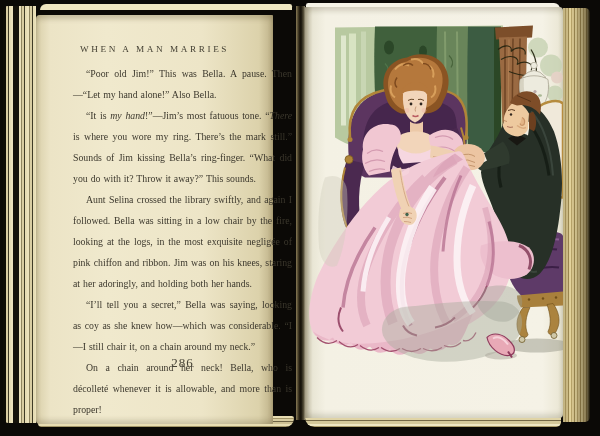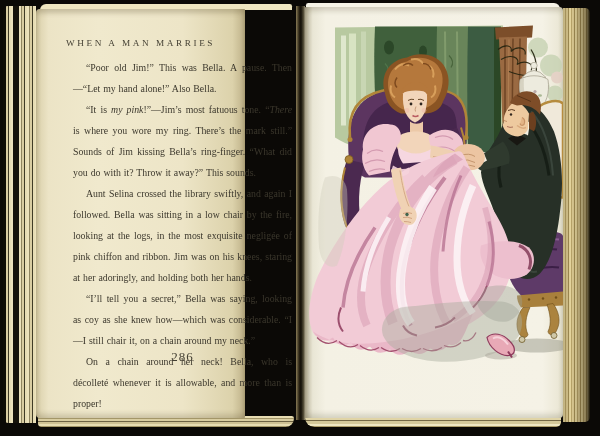--- a/index.html
+++ b/index.html
@@ -17,21 +17,21 @@
       linear-gradient(90deg,rgba(70,58,28,.25),rgba(0,0,0,0) 30%,rgba(44,35,15,.45) 85%,#1a1508),
       repeating-linear-gradient(90deg,#e6d69e 0 2px,#b7a369 2px 3px,#dcca92 3px 5px,#a08c54 5px 6px);}
   .gutter{position:absolute;left:296px;top:6px;width:9px;height:414px;
     background:linear-gradient(90deg,#8a7c56,#2a2314 35%,#120e06 55%,#57503a 85%,#9a927a);}
   .lip-top-left{position:absolute;left:40px;top:4px;width:252px;height:6px;background:#efe6c0;border-radius:8px 3px 0 0;}
   .lip-top-right{position:absolute;left:306px;top:3px;width:254px;height:6px;background:#f6f3e6;border-radius:3px 8px 0 0;}
   .lip-bot-left{position:absolute;left:38px;top:416px;width:256px;height:11px;border-radius:4px 4px 14px 6px;
     background:repeating-linear-gradient(180deg,#e8ddb2 0 2px,#a39668 2px 3px,#d9cda0 3px 5px,#6e6344 5px 6px,#cfc294 6px 8px);}
   .lip-bot-right{position:absolute;left:305px;top:415px;width:256px;height:12px;border-radius:4px 4px 8px 16px;
     background:repeating-linear-gradient(180deg,#efe7c2 0 2px,#ab9c6a 2px 3px,#e0d4a6 3px 5px,#746846 5px 6px,#d5c99a 6px 9px);}
-  .page-left{position:absolute;left:36px;top:9px;width:209px;height:409px;
+  .page-left{position:absolute;left:36px;top:15px;width:237px;height:409px;
     border-radius:4px 1px 1px 4px;
     background:linear-gradient(90deg,#d9cfa9 0,#ece4c6 6%,#f0e9cd 30%,#ede5c7 70%,#dcd2ab 94%,#bdb087 100%);
     box-shadow:inset 0 4px 5px rgba(96,84,50,.28), inset 0 -4px 5px rgba(96,84,50,.22);}
   .page-right{position:absolute;left:305px;top:7px;width:258px;height:411px;
     border-radius:1px 4px 4px 1px;
     background:linear-gradient(90deg,#b5ad94 0,#e9e6d5 3%,#f4f1e4 8%,#f5f2e6 92%,#e9e5d2 100%);
     box-shadow:inset 0 4px 5px rgba(96,88,58,.22), inset 0 -4px 5px rgba(96,88,58,.2);}
   .running-head{position:absolute;top:29px;left:0;width:100%;text-align:center;
     font-size:9.2px;letter-spacing:2.6px;color:#454134;white-space:nowrap;}
   .text-block{position:absolute;top:48px;left:37px;width:219px;
@@ -49,21 +49,21 @@
   <div class="edge-right"></div>
   <div class="lip-top-left"></div>
   <div class="lip-top-right"></div>
   <div class="lip-bot-left"></div>
   <div class="lip-bot-right"></div>
 
   <div class="page-left">
     <div class="running-head">WHEN A MAN MARRIES</div>
     <div class="text-block">
         <p><span>“Poor old Jim!”  This was Bella.  A pause. Then—“Let my hand alone!”  Also Bella.</span></p>
-        <p><span>“It is </span><i>my pink</i><span>!”—Jim’s most fatuous tone. “</span><i>There</i><span> is where you wore my ring.  There’s the mark still.”  Sounds of Jim kissing Bella’s ring-finger.  “What did you do with it?  Throw it away?”  This sounds.</span></p>
+        <p><span>“It is </span><i>my hand</i><span>!”—Jim’s most fatuous tone. “</span><i>There</i><span> is where you wore my ring.  There’s the mark still.”  Sounds of Jim kissing Bella’s ring-finger.  “What did you do with it?  Throw it away?”  This sounds.</span></p>
         <p><span>Aunt Selina crossed the library swiftly, and again I followed.  Bella was sitting in a low chair by the fire, looking at the logs, in the most exquisite negligée of pink chiffon and ribbon.  Jim was on his knees, staring at her adoringly, and holding both her hands.</span></p>
         <p><span>“I’ll tell you a secret,” Bella was saying, looking as coy as she knew how—which was considerable. “I—I still chair it, on a chain around my neck.”</span></p>
         <p><span>On a chain around her neck!  Bella, who is décolleté whenever it is allowable, and more than is proper!</span></p>
       </div>
     <div class="folio">286</div>
   </div>
 
   <div class="gutter"></div>
 
   <div class="page-right">

